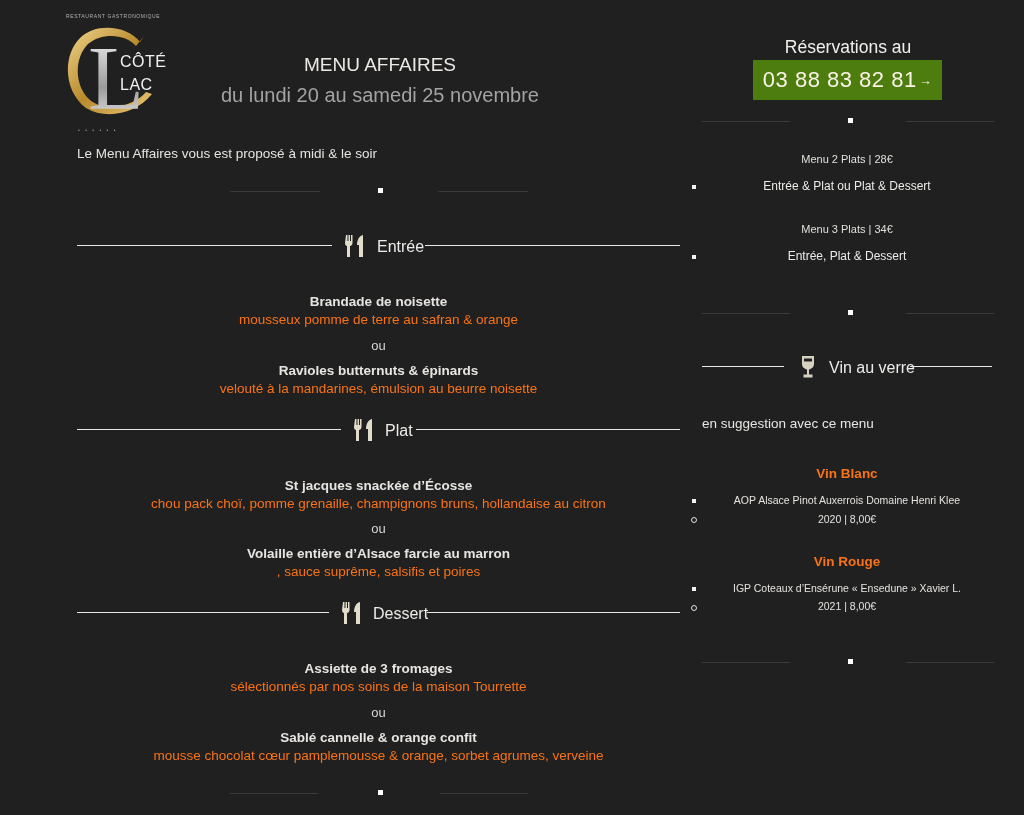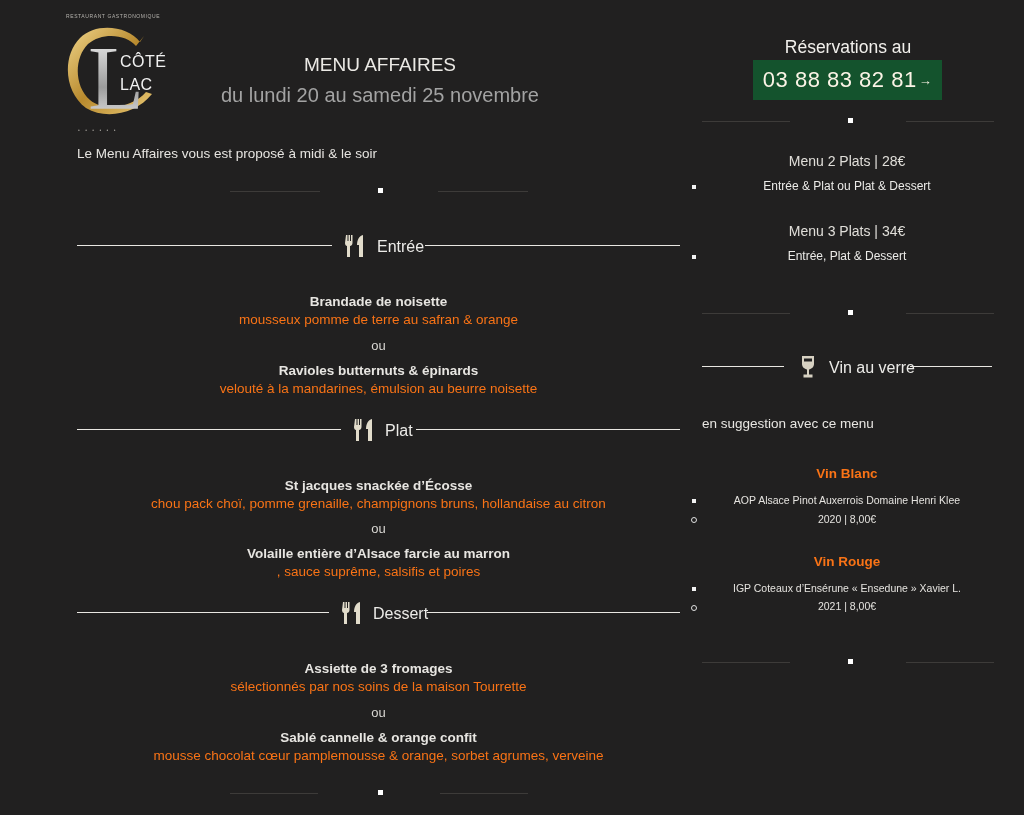--- a/index.html
+++ b/index.html
@@ -37,26 +37,26 @@
     .secdiv .ico { position:absolute; top:0; }
     .secdiv .lbl { position:absolute; top:3px; font-size:16px; color:#ecebe8; }
 
     .dish { position:absolute; left:77px; width:603px; text-align:center; }
     .dish .name { font-weight:bold; font-size:13.5px; color:#e7e5e1; line-height:18px; }
     .dish .desc { font-size:13.5px; color:#f97316; line-height:18px; }
     .ou { position:absolute; left:77px; width:603px; text-align:center; font-size:13px; color:#d9d7d3; }
 
     
     .resa-label { left:748px; width:200px; top:37px; text-align:center; font-size:17.5px; color:#f2f0ec; }
-    .phone-btn { left:753px; top:60px; width:189px; height:40px; background:#14532d; color:#fbf4e6; font-size:22px; display:flex; align-items:center; justify-content:center; letter-spacing:0.5px; cursor:pointer; }
+    .phone-btn { left:753px; top:60px; width:189px; height:40px; background:#4d7c0f; color:#fbf4e6; font-size:22px; display:flex; align-items:center; justify-content:center; letter-spacing:0.5px; cursor:pointer; }
     .phone-btn .arrow { font-size:13px; margin-left:2px; }
     .rc { position:absolute; left:702px; width:290px; text-align:center; }
     .bullet-sq { position:absolute; width:4px; height:4px; background:#f2f2f2; }
     .bullet-circ { position:absolute; width:4px; height:4px; border:1px solid #e0e0e0; border-radius:50%; }
-    .menu-title { font-size:14px; color:#e0ded9; }
+    .menu-title { font-size:11px; color:#e0ded9; }
     .menu-sub { font-size:12px; color:#ecebe8; }
     .wine-h { font-size:13.5px; font-weight:bold; color:#f97316; }
     .wine-n { font-size:10.5px; color:#e5e3df; }
     .suggest { left:702px; top:416px; font-size:13.5px; color:#e8e6e2; }
   </style>
 </head>
 <body>
 
 <div class="abs logo">
   <div class="logo-top">RESTAURANT GASTRONOMIQUE</div>

